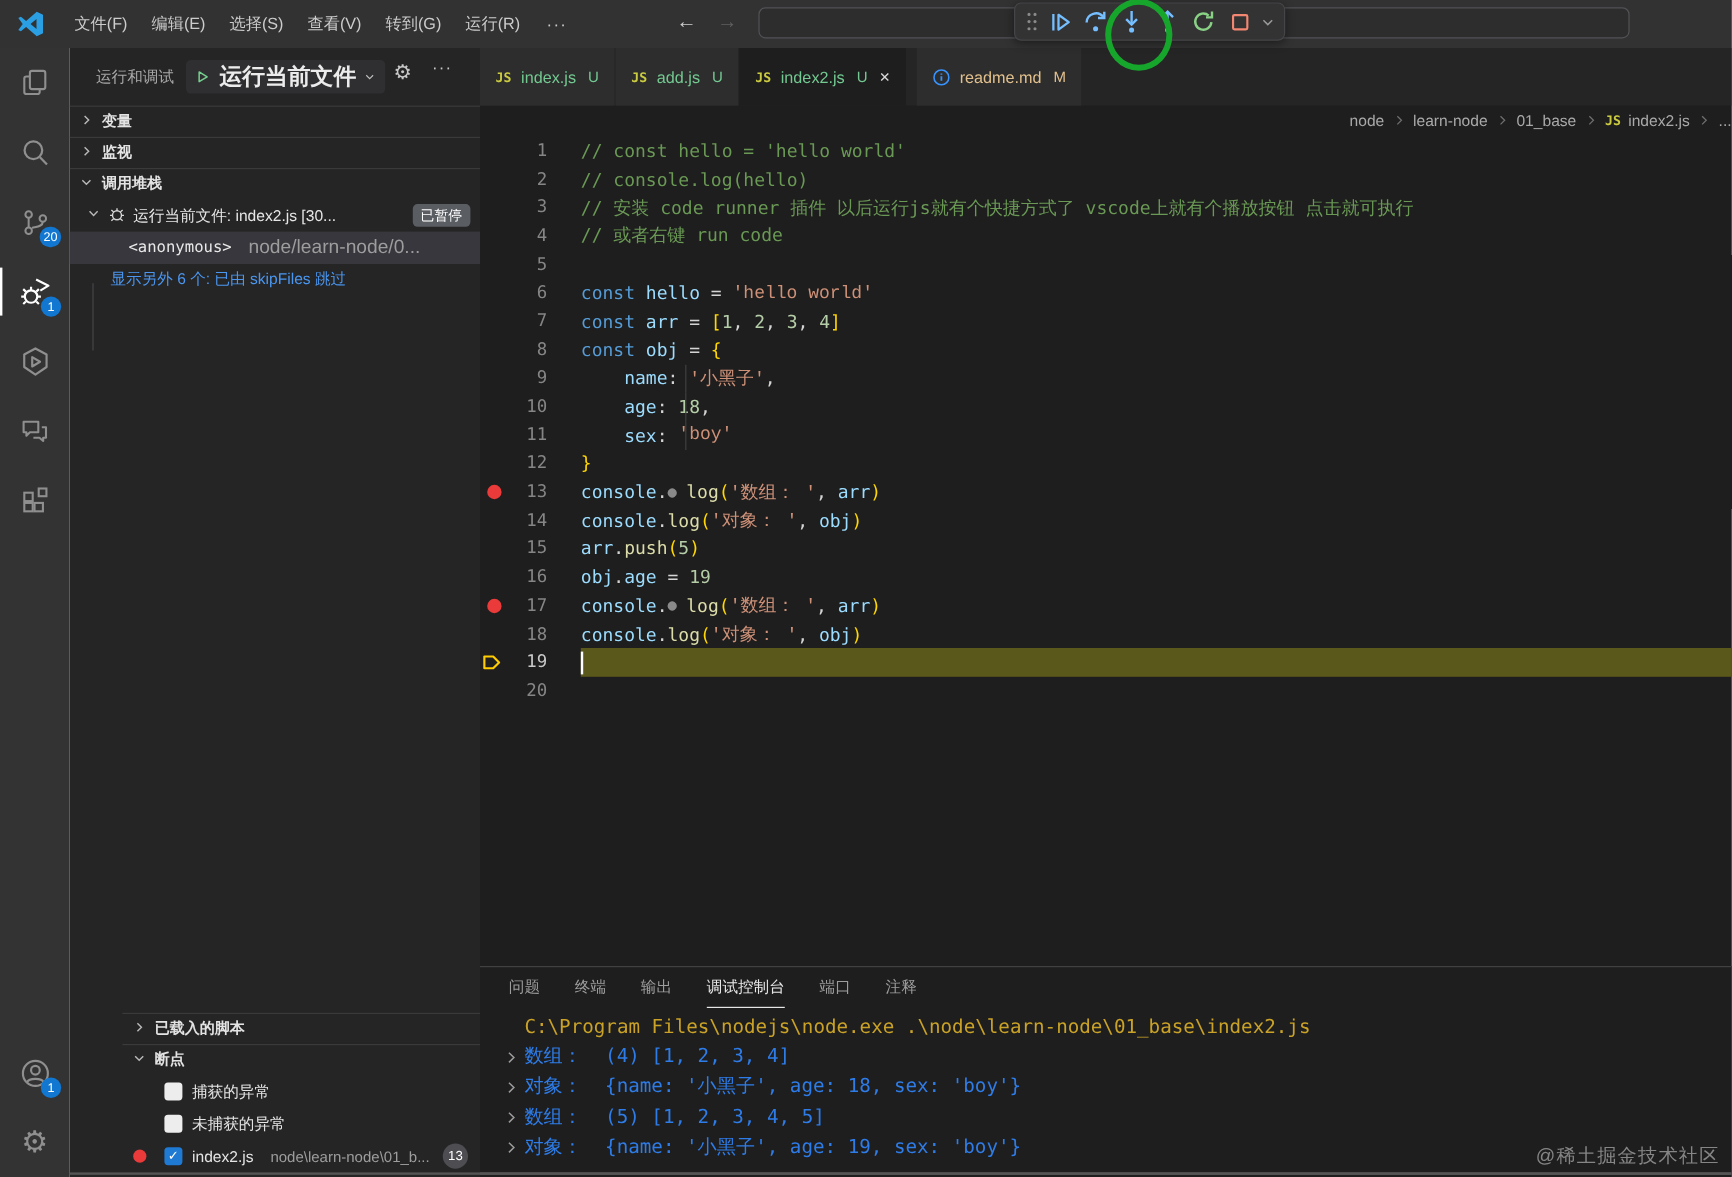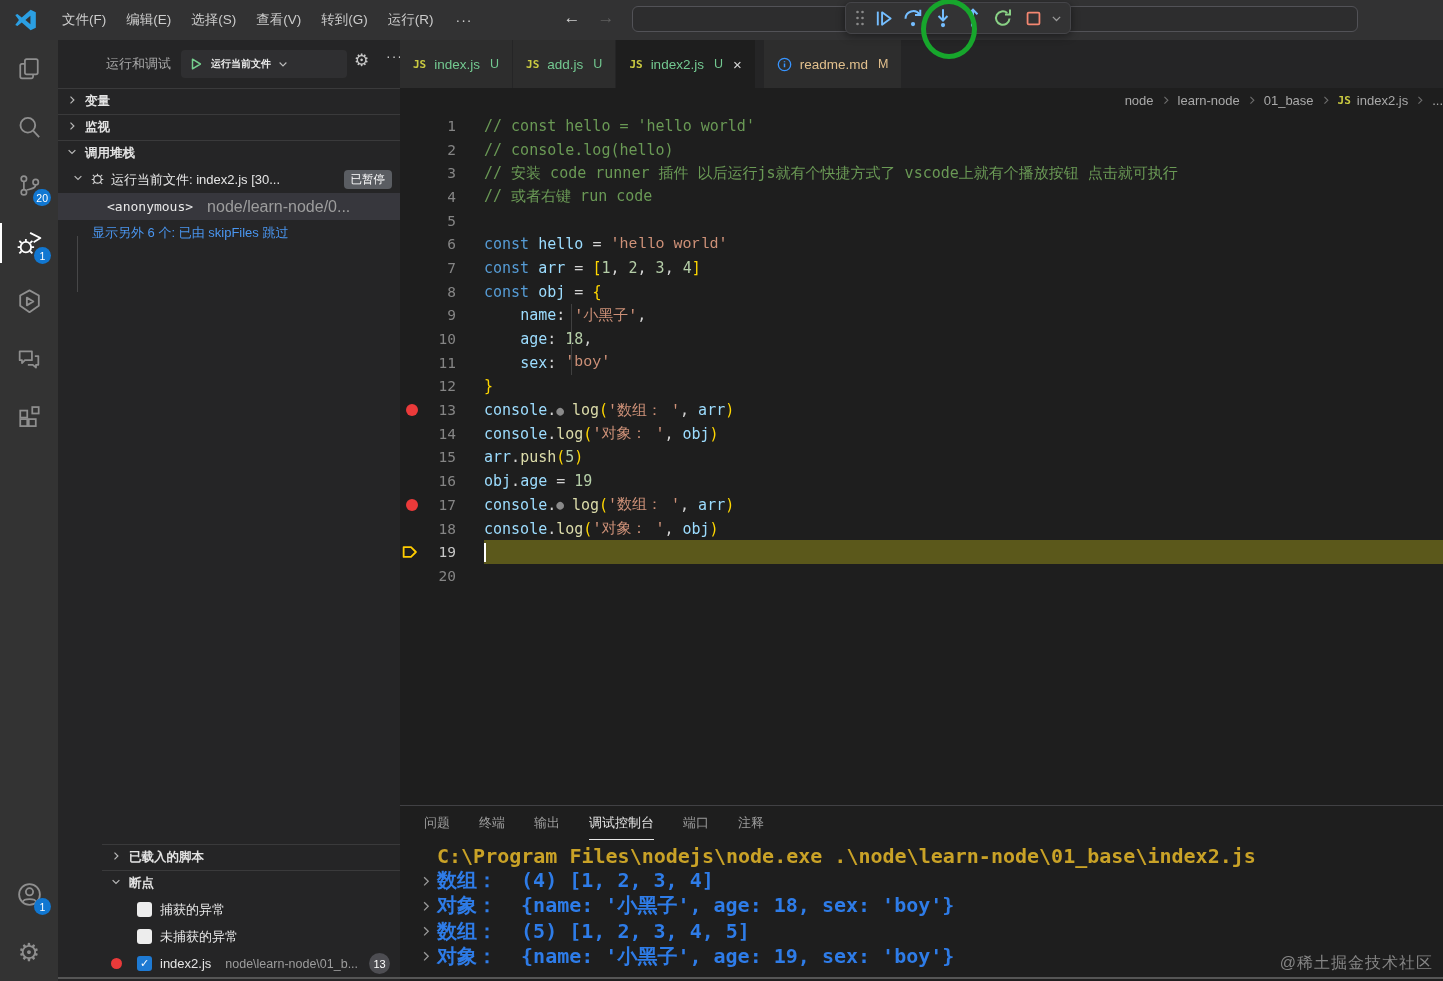--- a/index.html
+++ b/index.html
@@ -36,25 +36,25 @@
   .act-item { height:58px; display:flex; align-items:center; justify-content:center; position:relative; color:#8f8f8f; }
   .act-item.active { color:#ffffff; }
   .act-item.active::before { content:""; position:absolute; left:0; top:9px; bottom:9px; width:2px; background:#ffffff; }
   .act-badge { position:absolute; right:7px; bottom:8px; min-width:17px; height:17px; border-radius:9px;
     background:#1177d1; color:#fff; font-size:10.5px; display:flex; align-items:center; justify-content:center; padding:0 3px; }
   .act-spacer { flex:1; }
   .gear-glyph { font-size:25px; line-height:1; }
 
   
   .sidebar { width:342px; background:#252526; flex:none; position:relative; color:#cccccc; font-size:13px; overflow:hidden; }
-  .sb-header { height:48px; display:flex; align-items:center; position:relative;margin-left:26px; }
+  .sb-header { height:48px; display:flex; align-items:center; position:relative; }
   .sb-title { color:#a8a8a8; font-size:13px; margin-left:22px; white-space:nowrap; }
   .run-dd { position:absolute; left:97px; top:10px; width:166px; height:28px; background:#2f2f31;
     border-radius:4px; display:flex; align-items:center; padding:0 8px; }
-  .run-dd .lbl { color:#ececec; font-size:10px; font-weight:700; margin:0 6px 0 8px; white-space:nowrap;text-align:center; }
+  .run-dd .lbl { color:#ececec; font-size:19px; font-weight:700; margin:0 6px 0 8px; white-space:nowrap;text-align:center; }
   .sb-gear { position:absolute; left:270px; top:12px; color:#c8c8c8; font-size:17px; }
   .sb-more { position:absolute; left:302px; top:8px; color:#c8c8c8; font-size:14px; letter-spacing:1px; }
   .sb-sect { height:26px; border-top:1px solid #3a3a3b; display:flex; align-items:center; }
   .sb-sect .chev { margin-left:8px; color:#b9b9b9; }
   .sb-sect .s-lbl { font-weight:700; color:#e3e3e3; margin-left:7px; font-size:12.5px; }
   .cs-row { height:27px; display:flex; align-items:center; white-space:nowrap; overflow:hidden; position:relative; }
   .cs-session .chev { margin-left:14px; color:#b9b9b9; }
   .cs-session .bug { margin-left:6px; color:#d6d6d6; }
   .cs-session .t { color:#e6e6e6; margin-left:6px; font-size:13px; }
   .paused-badge { position:absolute; right:8px; top:4px; background:#5a5d62; color:#fff; font-size:11.5px;
@@ -107,21 +107,21 @@
   .iguide { position:absolute; left:87px; top:0; bottom:0; width:1px; background:#404040; }
   .tk-cm{color:#6a9955;} .tk-kw{color:#569cd6;} .tk-vr{color:#9cdcfe;} .tk-st{color:#ce9178;font-family:Liberation Mono, monospace;}
   .tk-nm{color:#b5cea8;} .tk-fn{color:#dcdcaa;} .tk-pn{color:#d4d4d4;} .tk-br{color:#ffd700;}
   .tk-bp{color:#8a8a8a; font-size:13px;}
 
   
   .panel { height:176px; flex:none; border-top:1px solid #414144; background:#1e1e1e; position:relative; }
   .panel-tabs { height:34px; display:flex; align-items:center; padding-left:24px; }
   .ptab { font-size:13px; color:#9d9d9d; margin-right:29px; height:100%; display:flex; align-items:center; }
   .ptab.active { color:#e7e7e7; border-bottom:1px solid #e7e7e7; }
-  .console { font-family:"DejaVu Sans Mono",monospace; font-size:20px; padding-top:3px;font-weight:bold; }
+  .console { font-family:"DejaVu Sans Mono",monospace; font-size:16px; padding-top:3px; }
   .crow { height:25.2px; display:flex; align-items:center; padding-left:20px; white-space:pre; }
   .crow .chev { color:#9a9a9a; width:17px; flex:none; display:flex; }
   .crow.cmd { padding-left:37px; color:#c9a227; }
   .crow.log { color:#2e7ce8; }
   .panel-line { position:absolute; left:0; right:0; bottom:2px; height:2px; background:#575757; }
 
   .watermark { position:absolute; right:10px; bottom:7px; color:#858585; font-size:16px; letter-spacing:1px; z-index:20; }
   .botline { position:absolute; left:58px; right:0; bottom:2px; height:2px; background:#555555; z-index:1; }
 </style>
 </head>

